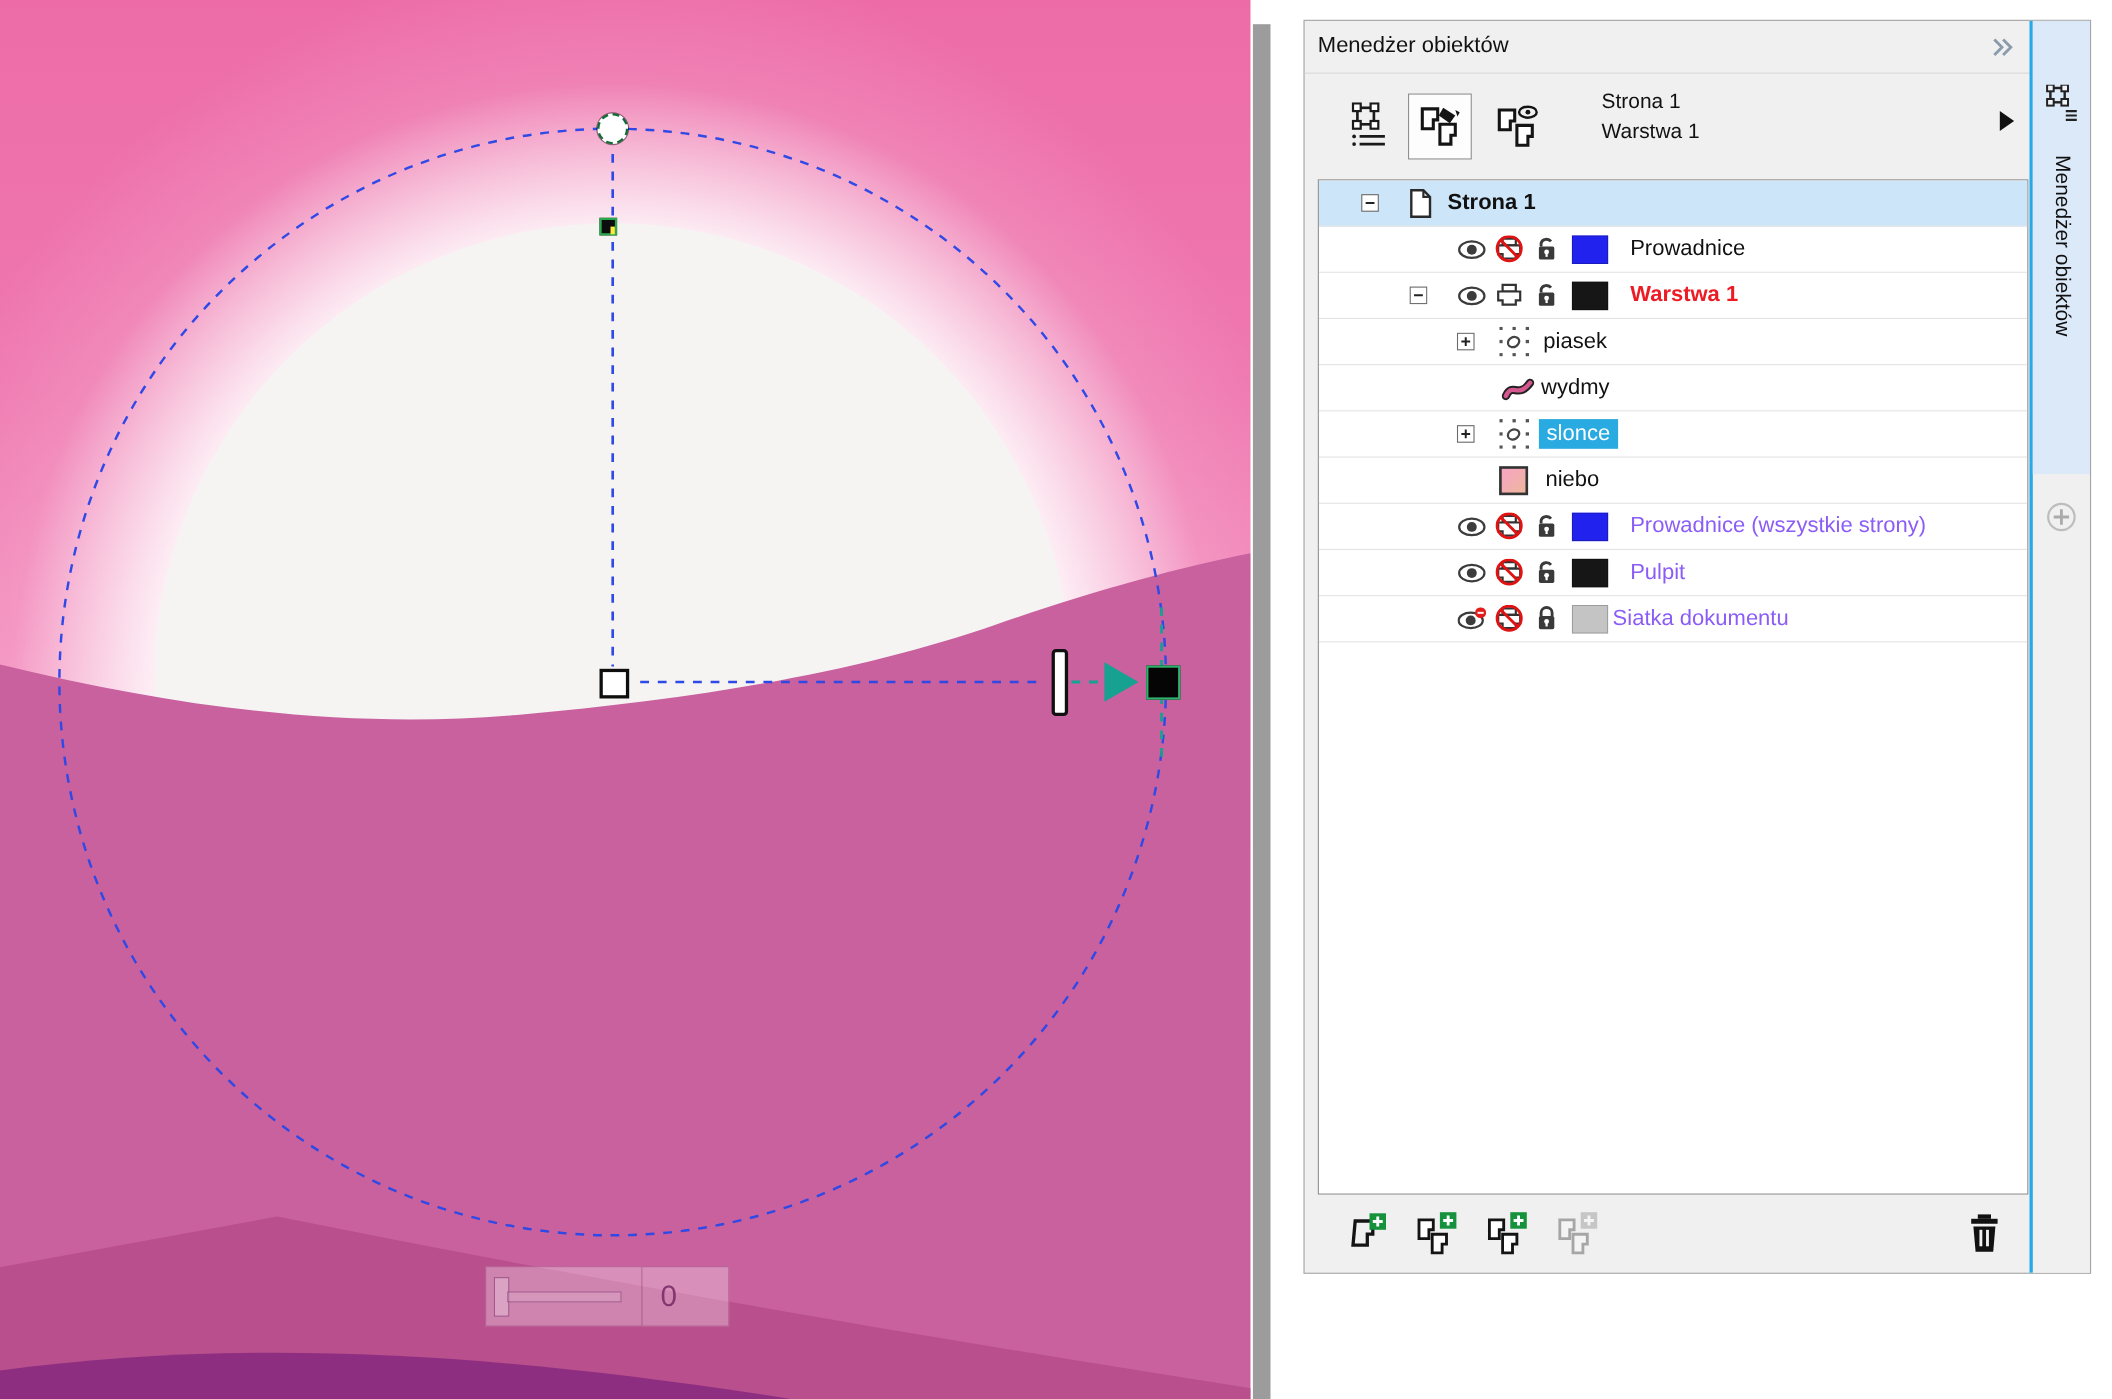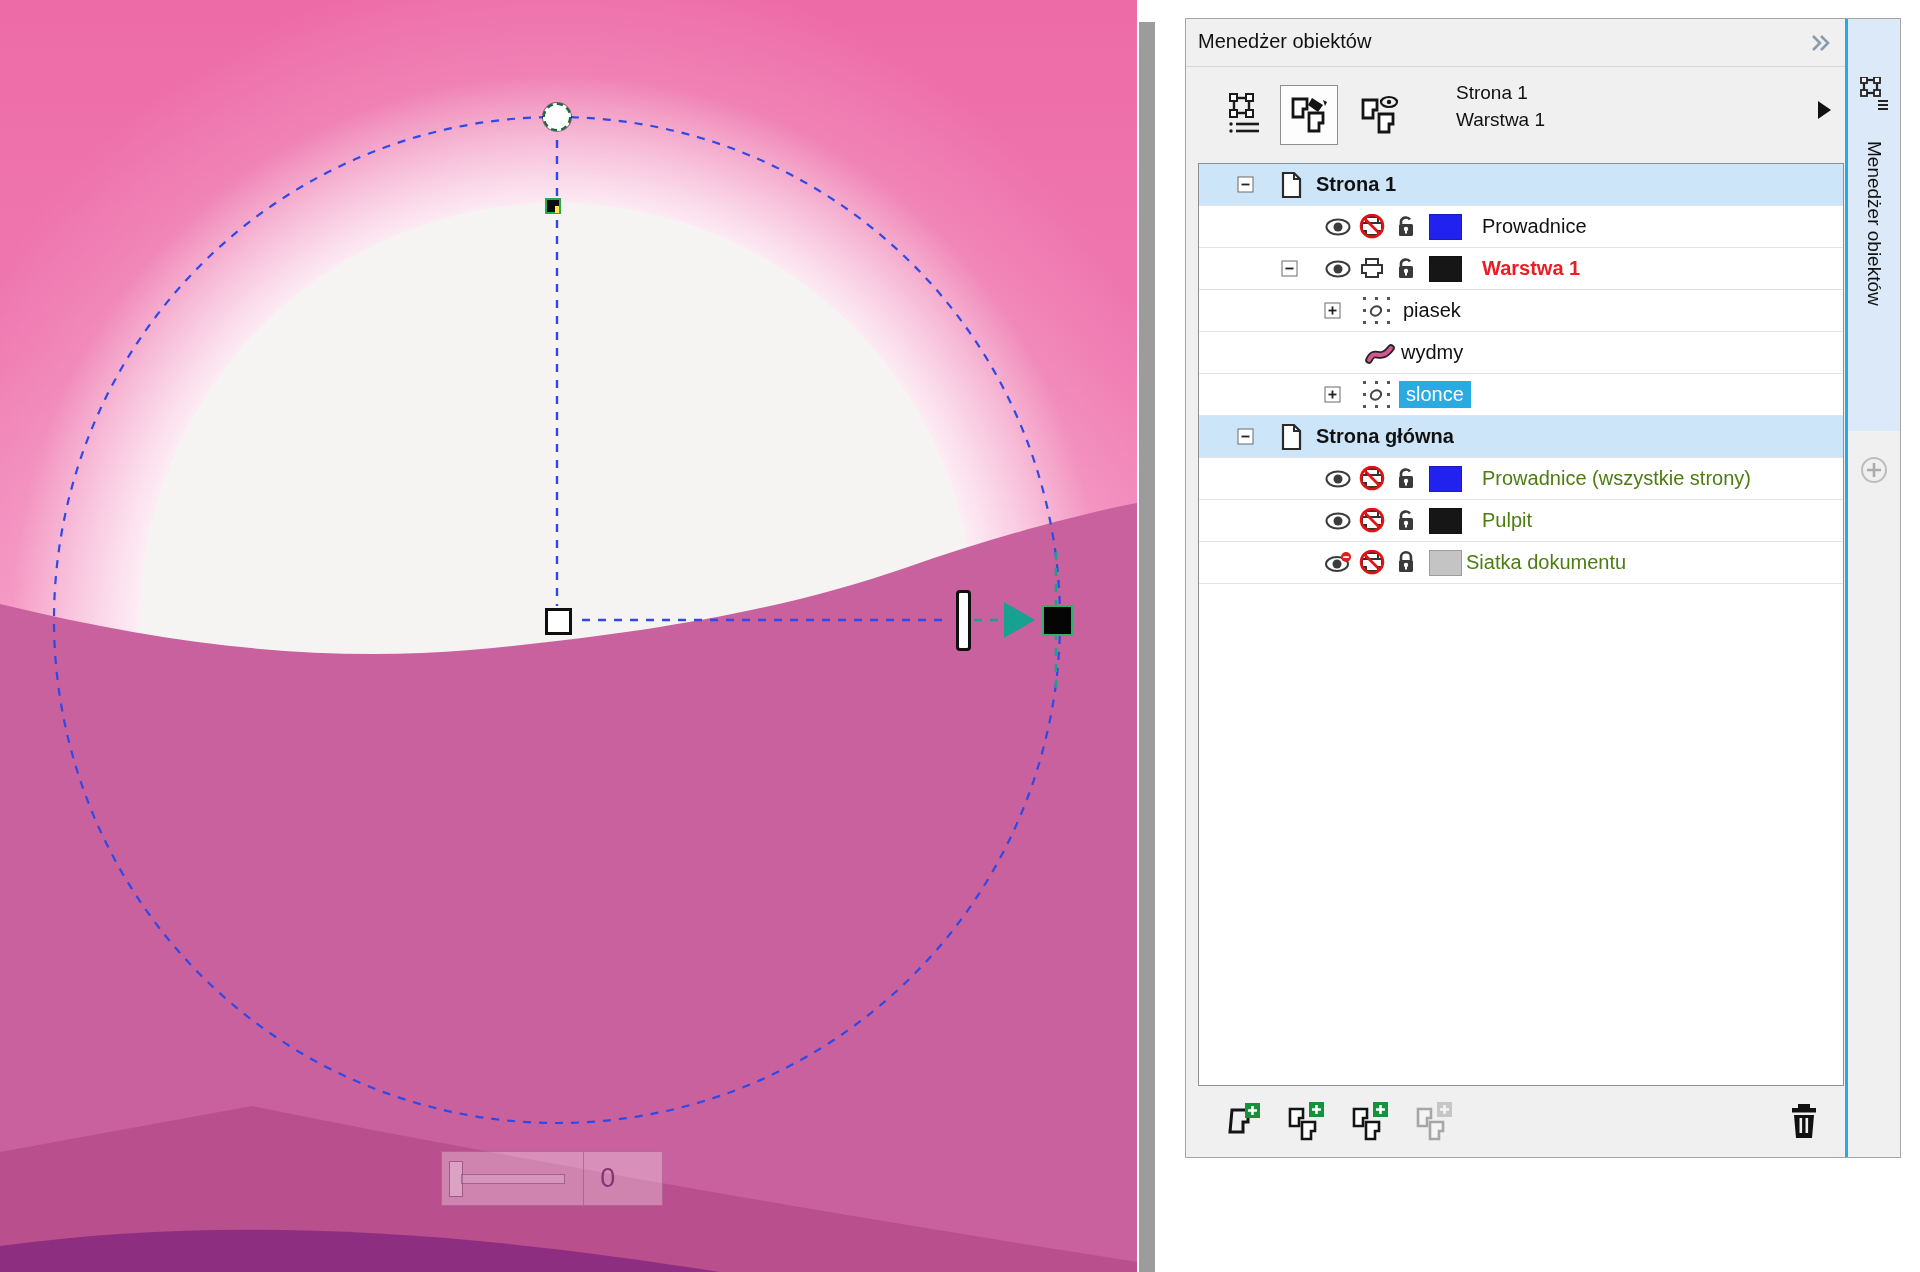--- a/index.html
+++ b/index.html
@@ -63,21 +63,21 @@
   .row{position:relative;height:41px;display:flex;align-items:center;border-bottom:1px solid #e3e3e3;
     font-size:20px;color:#111;}
   .row.page{background:#cde5f8;font-weight:bold;}
   .ind{display:inline-block;flex:none;}
   .exp{width:17px;height:17px;flex:none;}
   .icon{flex:none;display:inline-flex;align-items:center;justify-content:center;}
   .swatch{width:33px;height:26px;flex:none;box-shadow:inset 0 0 0 1px rgba(0,0,0,.2);}
   .lbl{margin-left:13px;white-space:nowrap;}
   .lbl.italic{}
   .lbl.red{color:#ed1c24;font-weight:bold;}
-  .lbl.blue{color:#4d7c0f;}
+  .lbl.blue{color:#8b5cf6;}
   .lbl.hl{background:#29abe2;color:#fff;padding:2px 7px;margin-left:9px;}
   
   .dk-bottom{position:absolute;left:0;bottom:0;width:660px;height:70px;}
   .bb-btn{position:absolute;top:10px;width:48px;height:48px;display:flex;align-items:center;justify-content:center;}
   .bb-1{left:38px;}.bb-2{left:98px;}.bb-3{left:162px;}.bb-4{left:226px;opacity:.33;filter:grayscale(1);}
   .bb-trash{left:594px;}
   
   .tabstrip{position:absolute;right:0;top:0;width:55px;height:100%;background:#f0f0f0;
     border-left:3px solid #29a8e8;box-sizing:border-box;}
   .tab-active{position:absolute;left:0;top:0;width:100%;height:412px;background:#dce9f8;}
@@ -330,38 +330,36 @@
               <rect x="0" y="24" width="3" height="3"></rect>
               <rect x="12" y="24" width="3" height="3"></rect>
               <rect x="24" y="24" width="3" height="3"></rect>
             </g>
           <path d="M8,16 C7,11 13,7.5 17,10.5 C20,13.5 16,19.5 11,18.5 C9,18 8.4,17.3 8,16 Z" fill="#fff" stroke="#444" stroke-width="2"></path>
         </svg>
       </span>
       <span class="lbl hl">slonce</span>
     </div>
 
-
-    <div class="row page">
-      <span class="ind" style="width:38px"></span>
-      <span class="exp">
-        <svg width="17" height="17" viewBox="0 0 17 17">
-            <rect x="1" y="1" width="15" height="15" fill="#fff" stroke="#6a6a6a"></rect>
-            <line x1="4.5" y1="8.5" x2="12.5" y2="8.5" stroke="#222" stroke-width="1.8"></line>
-          </svg>
-      </span>
-      <span class="ind" style="width:26px"></span>
-      <span class="icon">
-        <svg width="23" height="28" viewBox="0 0 23 28">
-            <path d="M3,2 h11 l6,6 v18 h-17 z" fill="#fff" stroke="#2b2b2b" stroke-width="2.2"></path>
-            <path d="M14,2 v6 h6" fill="none" stroke="#2b2b2b" stroke-width="2"></path>
-          </svg>
-      </span>
-      <span class="lbl">Strona główna</span>
-    </div>
+    <div class="row">
+      <span class="ind" style="width:163px"></span>
+      <span class="icon">
+        <svg width="28" height="28" viewBox="0 0 28 28">
+            <defs>
+              <linearGradient id="nb" x1="0" y1="0" x2="1" y2="1">
+                <stop offset="0.25" stop-color="#f5a8bc"></stop>
+                <stop offset="1" stop-color="#edb89b"></stop>
+              </linearGradient>
+            </defs>
+            <rect x="2" y="2" width="24" height="24" fill="url(#nb)" stroke="#333" stroke-width="2.4"></rect>
+          </svg>
+      </span>
+      <span class="lbl" style="margin-left:15px">niebo</span>
+    </div>
+
 
     <div class="row">
       <span class="ind" style="width:126px"></span>
       <span class="icon">
         <svg width="27" height="20" viewBox="0 0 27 20">
             <ellipse cx="13" cy="10" rx="11.5" ry="7.5" fill="none" stroke="#3c3c3c" stroke-width="2"></ellipse>
             <circle cx="13" cy="10" r="4.5" fill="#3c3c3c"></circle>
           </svg>
       </span>
       <span class="ind" style="width:6px"></span>

